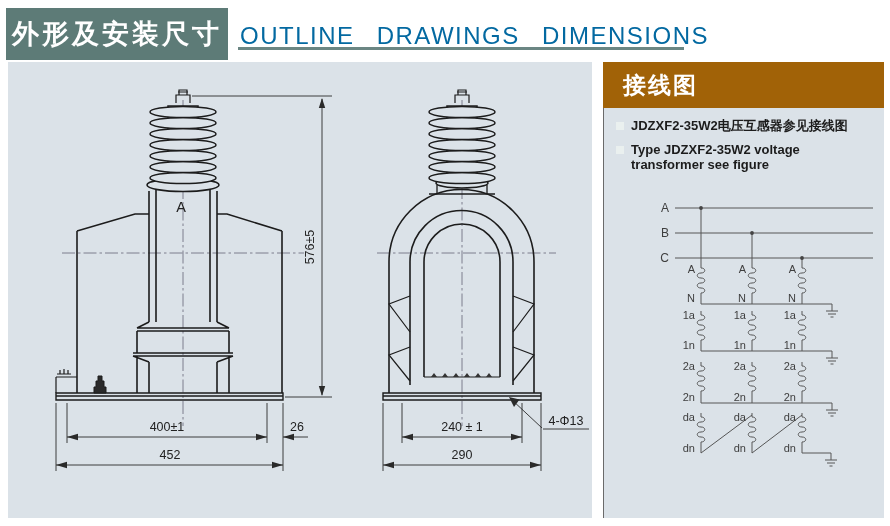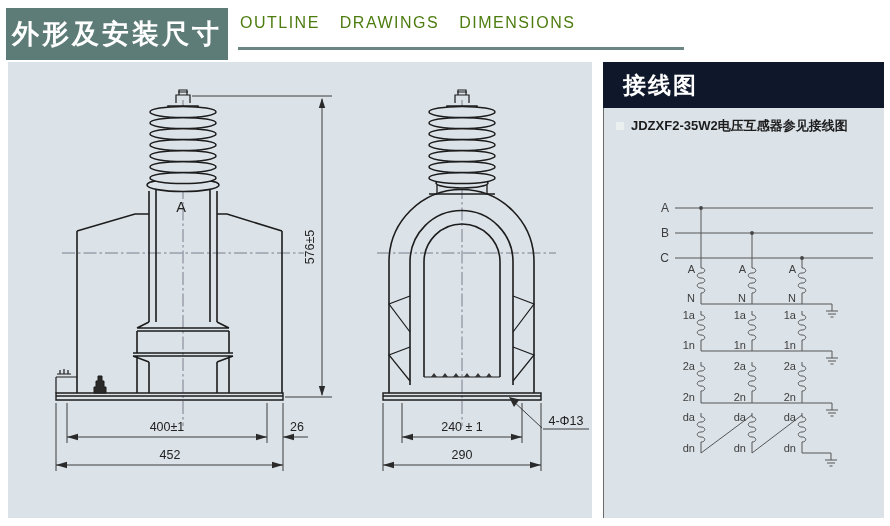--- a/index.html
+++ b/index.html
@@ -8,34 +8,34 @@
     font-family:"Liberation Sans","DejaVu Sans",sans-serif;
     -webkit-font-smoothing:antialiased;overflow:hidden;
   }
   
   .zh-title-box{
     position:absolute;left:6px;top:8px;width:222px;height:52px;
     background:#5d7b77;color:#ffffff;display:flex;align-items:center;justify-content:center;
     font-size:27px;font-weight:bold;letter-spacing:3px;white-space:nowrap;
   }
   .en-title{
-    position:absolute;left:240px;top:14px;color:#4d7c0f;
-    font-size:16px;letter-spacing:1.5px;word-spacing:14px;white-space:nowrap;
+    position:absolute;left:240px;top:22px;color:#0369a1;
+    font-size:24px;letter-spacing:1.5px;word-spacing:14px;white-space:nowrap;
   }
   .title-underline{
     position:absolute;left:238px;top:47px;width:446px;height:3px;background:#6b8683;
   }
   
   .drawing-area{
     position:absolute;left:8px;top:62px;width:584px;height:456px;background:#dbe2e8;
   }
   
   .wiring-panel{position:absolute;left:603px;top:62px;width:281px;height:456px;}
   .wiring-header{
-    position:absolute;left:0;top:0;width:281px;height:46px;background:#0f172a;
+    position:absolute;left:0;top:0;width:281px;height:46px;background:#a16207;
     display:flex;align-items:center;padding-left:20px;box-sizing:border-box;color:#fff;white-space:nowrap;
   }
   .wiring-header .zh{font-size:23px;font-weight:bold;letter-spacing:2px;}
   .wiring-header .en{font-size:18px;letter-spacing:2px;margin-left:8px;}
   .wiring-content{
     position:absolute;left:0;top:46px;width:281px;height:410px;background:#dbe2e8;
     border-left:1px solid #6a6a6a;box-sizing:border-box;padding-left:44px;
   }
   .notes{position:absolute;left:0;top:10px;width:275px;}
   .note{display:flex;margin:0 0 9px 12px;}
@@ -190,20 +190,24 @@
 <div class="wiring-panel">
   <div class="wiring-header">
     <span class="zh">接线图</span>
   </div>
   <div class="wiring-content">
     <div class="notes">
       <div class="note">
         <span class="sq"></span>
         <span class="txt">JDZXF2-35W2电压互感器参见接线图</span>
       </div>
+      <div class="note">
+        <span class="sq"></span>
+        <span class="txt">Type JDZXF2-35W2 voltage transformer see figure</span>
+      </div>
     </div>
 
     <svg class="wiring-svg" width="281" height="295" viewBox="603 200 281 295">
       <g stroke="#565656" stroke-width="1" fill="none">
 
         <line x1="674" y1="212" x2="872" y2="212"></line>
         <line x1="674" y1="237" x2="872" y2="237"></line>
         <line x1="674" y1="262" x2="872" y2="262"></line>
 
         <line x1="700" y1="212" x2="700" y2="272"></line>

